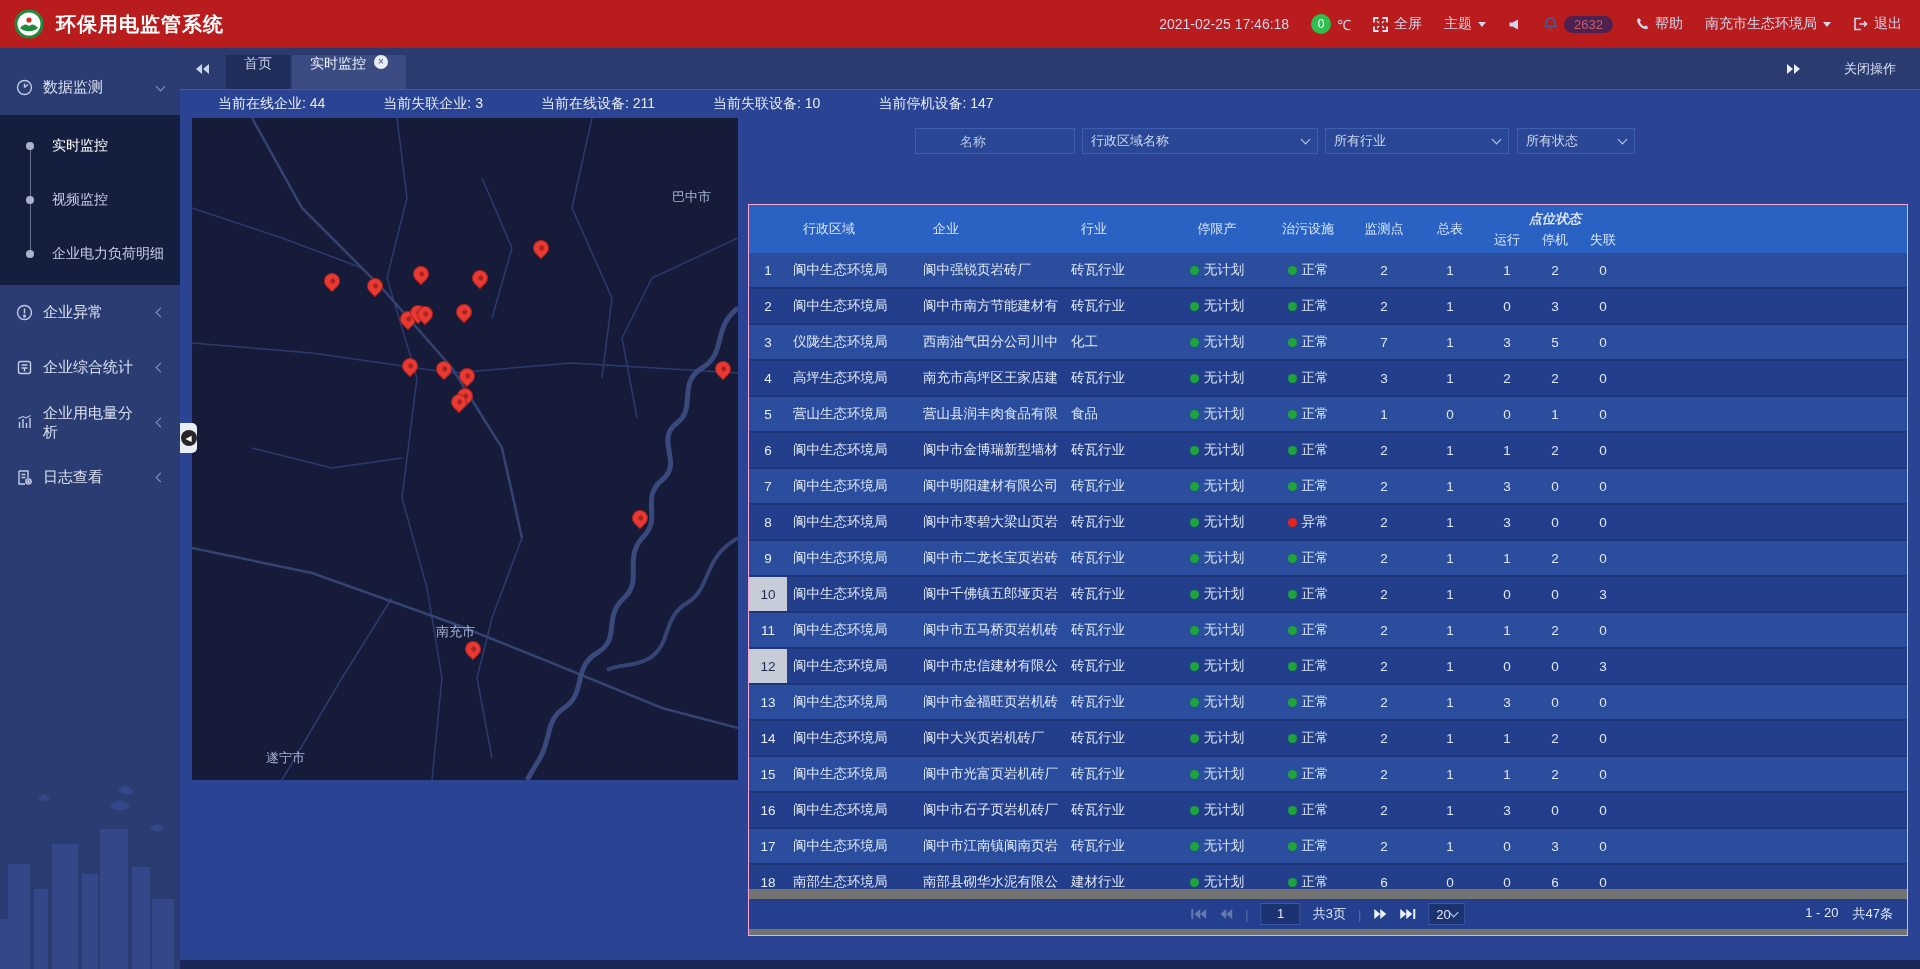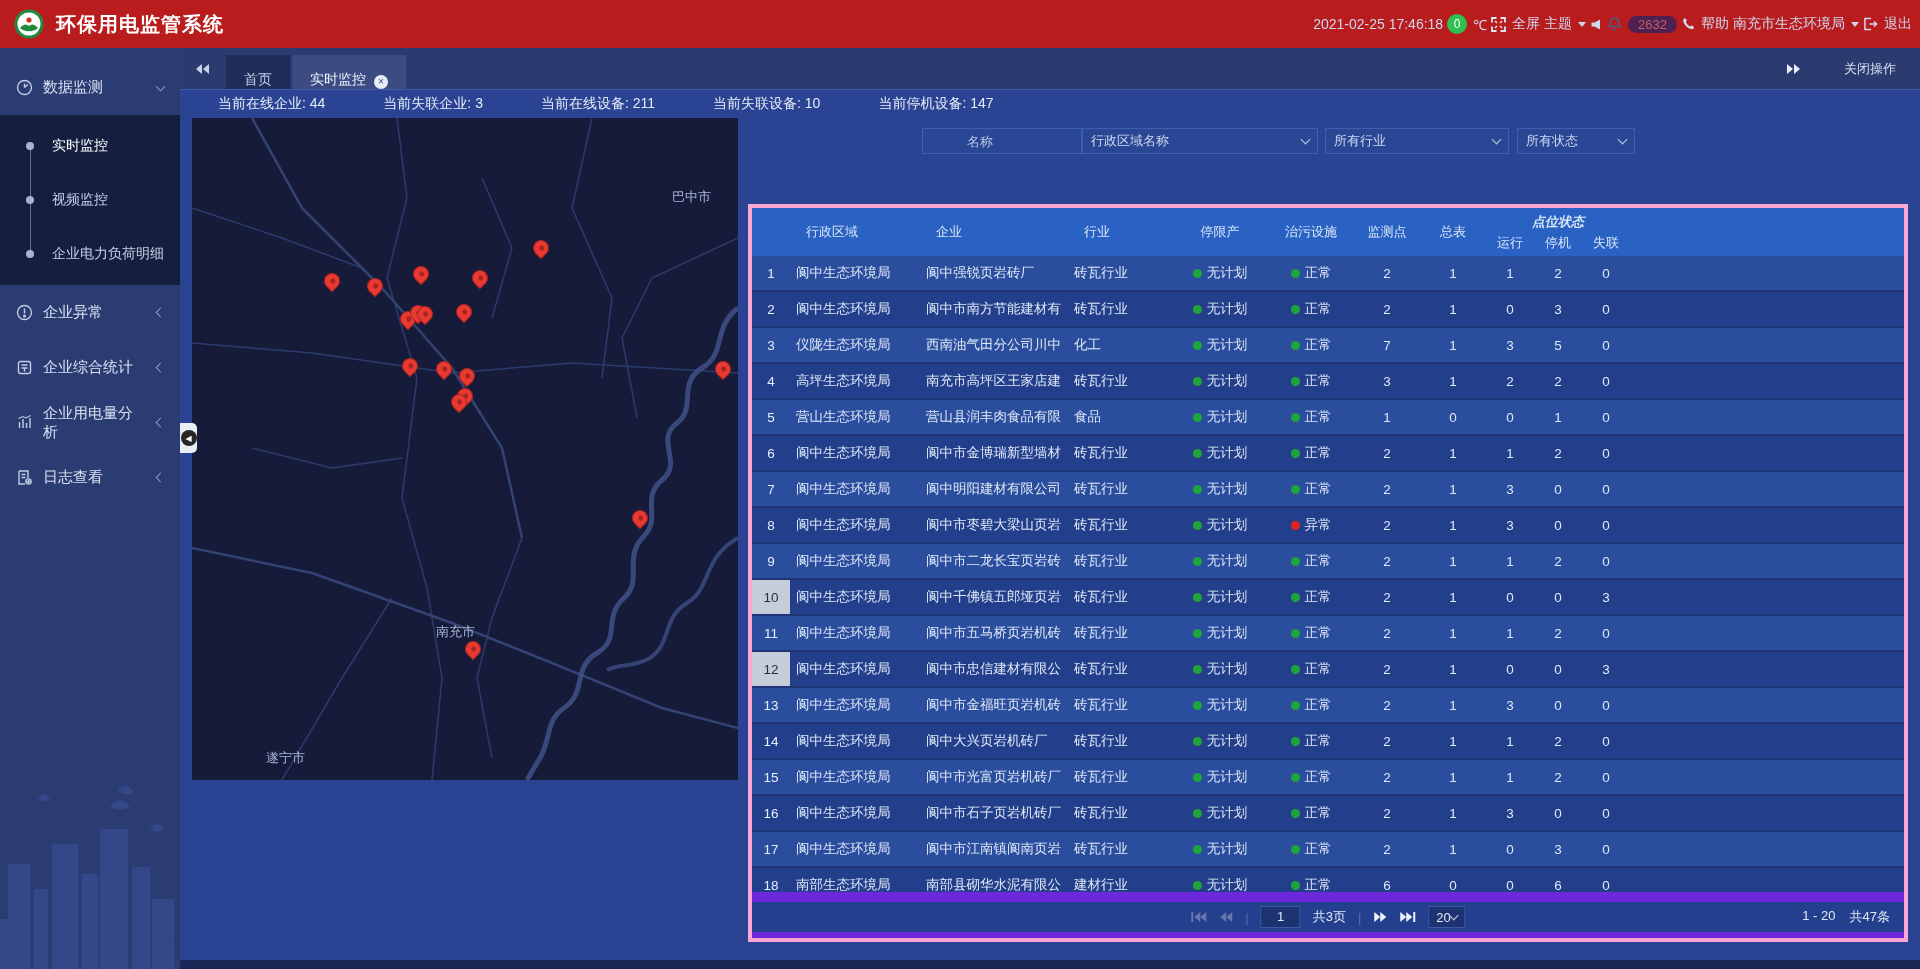--- a/index.html
+++ b/index.html
@@ -6,21 +6,21 @@
   * { margin:0; padding:0; box-sizing:border-box; }
   html,body { background:#0e1838; }
   body { font-family:"Liberation Sans", sans-serif; }
   .page { position:relative; width:1920px; height:969px; overflow:hidden; background:#2a4392; }
 
   
   .top-header { position:absolute; left:0; top:0; width:1920px; height:48px; background:#b91c1c;
     display:flex; align-items:center; color:#dfe6f6; z-index:30; }
   .brand { display:flex; align-items:center; gap:12px; padding-left:14px; }
   .brand-title { font-size:20px; font-weight:bold; color:#ffffff; letter-spacing:1px; }
-  .hdr-right { margin-left:auto; display:flex; align-items:center; gap:4px; padding-right:8px; font-size:14px; }
+  .hdr-right { margin-left:auto; display:flex; align-items:center; gap:22px; padding-right:18px; font-size:14px; }
   .hdr-item { display:flex; align-items:center; gap:6px; cursor:pointer; color:#cfd8ef; white-space:nowrap; }
   .hdr-static { cursor:default; }
   .temp-badge { width:20px; height:20px; border-radius:50%; background:#2fbf4f; color:#fff; font-size:12px;
     display:flex; align-items:center; justify-content:center; }
   .bell-badge { background:#4f2150; color:#c35f68; border-radius:9px; font-size:13px; padding:1px 10px; }
   .caret-down { width:0; height:0; border-left:4px solid transparent; border-right:4px solid transparent;
     border-top:5px solid #cfd8ef; display:inline-block; }
 
   
   .sidebar { position:absolute; left:0; top:48px; width:180px; height:921px; background:#2b3c72; z-index:20; overflow:hidden; }
@@ -42,21 +42,21 @@
   
   .collapse-handle { position:absolute; left:180px; top:423px; width:17px; height:30px; background:#e9edf4;
     border-radius:0 5px 5px 0; z-index:40; display:flex; align-items:center; justify-content:center; cursor:pointer; }
   .collapse-handle .circ { width:16px; height:16px; border-radius:50%; background:#262626; color:#fff;
     font-size:8px; display:flex; align-items:center; justify-content:center; }
 
   
   .main { position:absolute; left:180px; top:48px; right:0; bottom:0; }
   .tabbar { height:42px; background:#2b3b70; border-bottom:1px solid #3d5aab; display:flex; align-items:flex-end; }
   .tab-nav-icon { align-self:center; margin:0 16px 0 14px; cursor:pointer; display:flex; }
-  .tab { height:34px; padding:0 18px; display:flex; align-items:flex-end; gap:8px; font-size:14px;
+  .tab { height:34px; padding:0 18px; display:flex; align-items:flex-start; gap:8px; font-size:14px;
     color:#c2cce6; background:#202d5a; cursor:pointer; margin-right:2px; }
   .tab.active { background:#3c4c82; color:#eaf0fc; }
   .tab-close { width:14px; height:14px; border-radius:50%; background:#e8ecf5; color:#3b4b81; font-size:10px;
     line-height:14px; text-align:center; cursor:pointer; }
   .tab-right { margin-left:auto; align-self:center; display:flex; align-items:center; gap:26px; padding-right:24px; }
   .close-ops { color:#d8e0f2; font-size:13px; cursor:pointer; }
 
   .statusbar { height:28px; background:#2a4392; display:flex; align-items:center; gap:58px; padding-left:38px;
     font-size:14px; color:#e6edf9; }
   .status-item { white-space:nowrap; }
@@ -69,31 +69,31 @@
   .map-label { position:absolute; color:#a9b6d8; font-size:13px; white-space:nowrap; }
   .pin { position:absolute; width:16px; height:16px; background:#e83a33; border:1px solid #a8241f;
     border-radius:50% 50% 50% 0; transform:rotate(-45deg); cursor:pointer; }
   .pin::after { content:''; position:absolute; left:4.5px; top:4.5px; width:5px; height:5px; border-radius:50%; background:#aa251f; }
 
   
   .panel { position:absolute; left:568px; top:0; width:1160px; height:100%; }
   .filters { position:absolute; top:10px; left:0; right:0; height:26px; }
   .f-box { position:absolute; height:26px; background:#2a4795; border:1px solid #3f5fae; color:#cdd9f0;
     font-size:13px; display:flex; align-items:center; padding:0 8px; cursor:pointer; }
-  .f-input { left:174px; width:160px;padding-left:44px; }
+  .f-input { left:167px; width:160px;padding-left:44px; }
   .f-input input { background:transparent; border:none; outline:none; color:#cdd9f0; font-size:13px; width:100%;
     font-family:"Liberation Sans", sans-serif; }
   .f-input input::placeholder { color:#b9c7e4; opacity:1; }
   .f-region { left:334px; width:236px; }
   .f-industry { left:577px; width:184px; }
   .f-status { left:769px; width:118px; }
   .sel-caret { margin-left:auto; width:7px; height:7px; border:solid #c2d0ec; border-width:0 1.5px 1.5px 0;
     transform:rotate(45deg); margin-top:-3px; }
 
-  .table-block { position:absolute; top:86px; left:0; right:0; border:4px solid #f9a8d4; background:#6d28d9; }
+  .table-block { position:absolute; top:86px; left:0; right:0; border:1px solid #f9a8d4; background:#737373; }
   .thead { display:flex; height:48px; background:#2a62c3; color:#d9e6f8; font-size:13px; align-items:stretch; }
   .th { display:flex; align-items:center; justify-content:center; }
   .th.left { justify-content:flex-start; padding-left:16px; }
   .c-num{width:38px;} .c-region{width:130px;} .c-company{width:148px;} .c-industry{width:104px;}
   .c-stop{width:96px;} .c-facility{width:86px;} .c-monitor{width:66px;} .c-meter{width:66px;}
   .c-run{width:48px;} .c-halt{width:48px;} .c-lost{width:48px;} .c-fill{flex:1;}
   .c-group { width:144px; display:flex; flex-direction:column; }
   .group-title { height:24px; line-height:28px; font-style:italic; text-align:center; font-weight:bold; }
   .group-subs { display:flex; flex:1; }
   .group-subs .th { flex:1; align-items:flex-start; padding-top:2px; }

